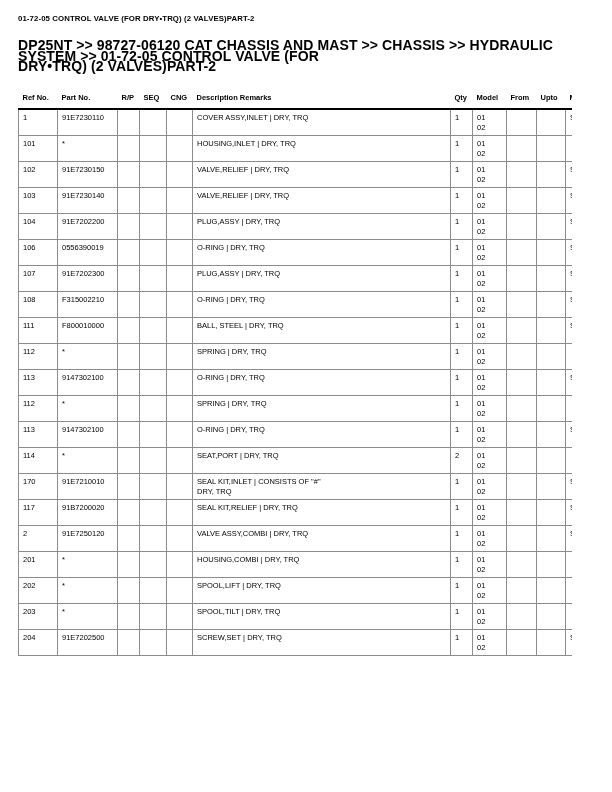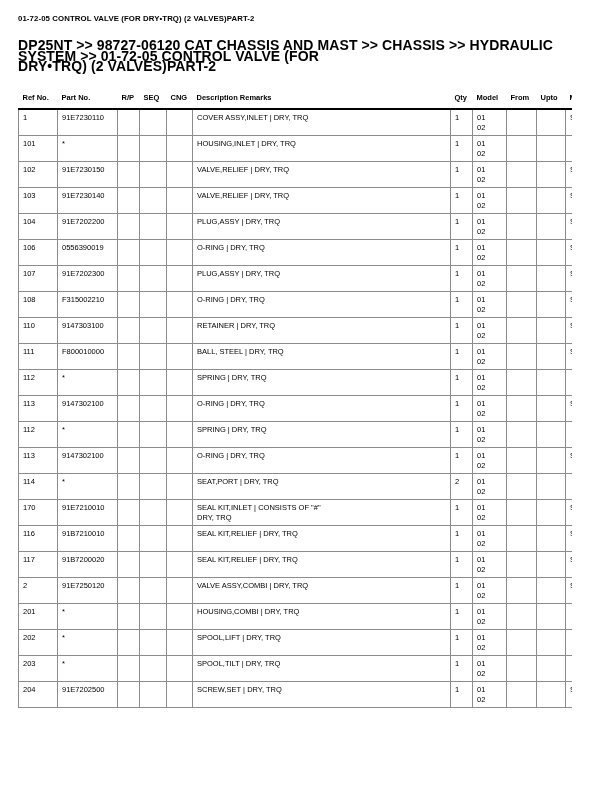--- a/index.html
+++ b/index.html
@@ -224,34 +224,20 @@
           <td></td>
           <td>O-RING | DRY, TRQ</td>
           <td>1</td>
           <td>01
 02</td>
           <td></td>
           <td></td>
           <td>S</td>
         </tr>
         <tr>
-          <td>110</td>
-          <td>9147303100</td>
-          <td></td>
-          <td></td>
-          <td></td>
-          <td>RETAINER | DRY, TRQ</td>
-          <td>1</td>
-          <td>01
-02</td>
-          <td></td>
-          <td></td>
-          <td>S</td>
-        </tr>
-        <tr>
           <td>111</td>
           <td>F800010000</td>
           <td></td>
           <td></td>
           <td></td>
           <td>BALL, STEEL | DRY, TRQ</td>
           <td>1</td>
           <td>01
 02</td>
           <td></td>
@@ -337,34 +323,20 @@
           <td>SEAL KIT,INLET | CONSISTS OF "#"
 DRY, TRQ</td>
           <td>1</td>
           <td>01
 02</td>
           <td></td>
           <td></td>
           <td>S</td>
         </tr>
         <tr>
-          <td>116</td>
-          <td>91B7210010</td>
-          <td></td>
-          <td></td>
-          <td></td>
-          <td>SEAL KIT,RELIEF | DRY, TRQ</td>
-          <td>1</td>
-          <td>01
-02</td>
-          <td></td>
-          <td></td>
-          <td>S</td>
-        </tr>
-        <tr>
           <td>117</td>
           <td>91B7200020</td>
           <td></td>
           <td></td>
           <td></td>
           <td>SEAL KIT,RELIEF | DRY, TRQ</td>
           <td>1</td>
           <td>01
 02</td>
           <td></td>

